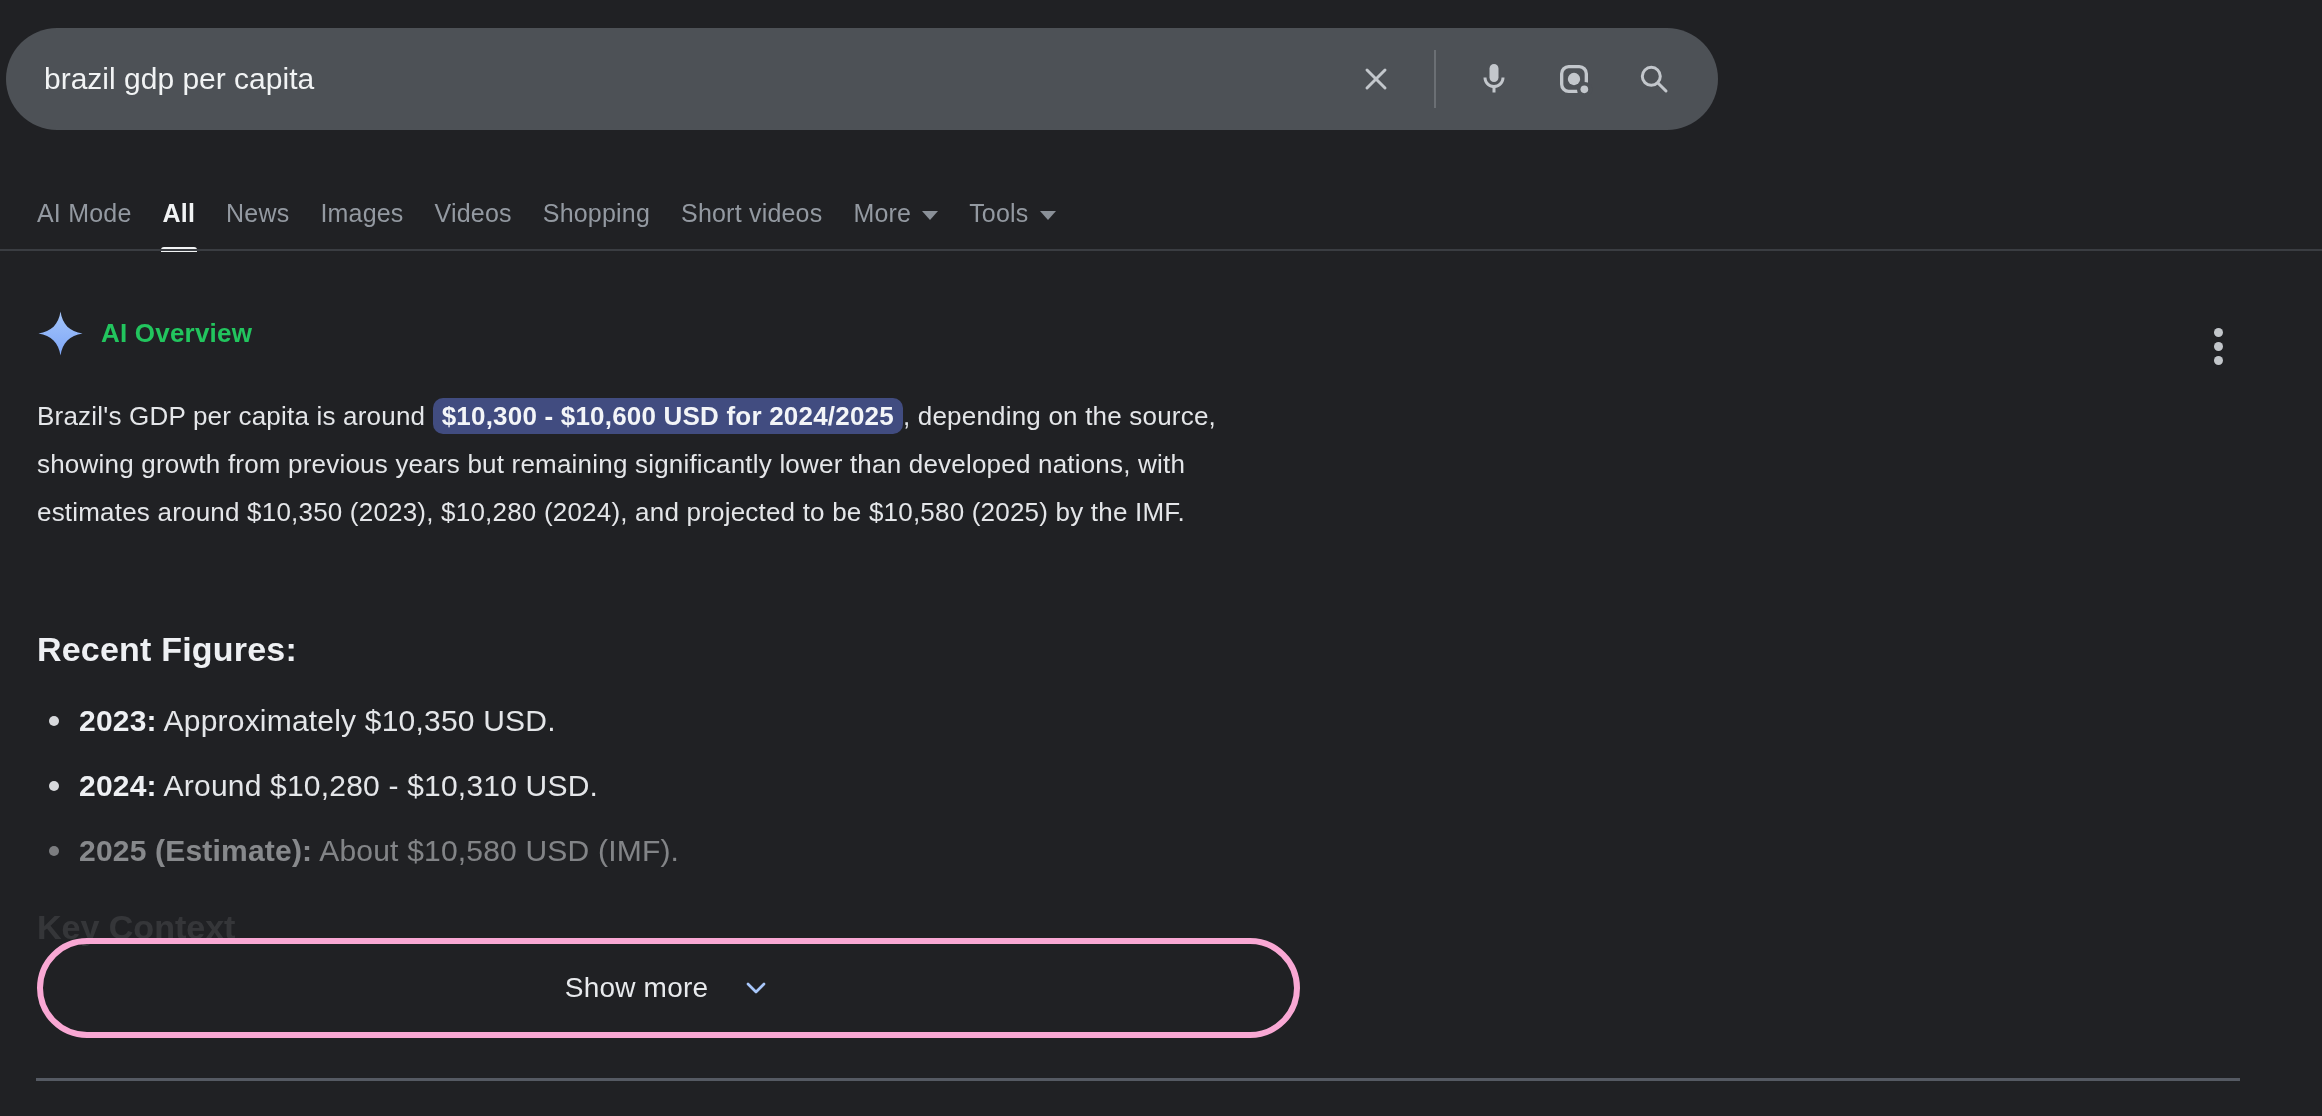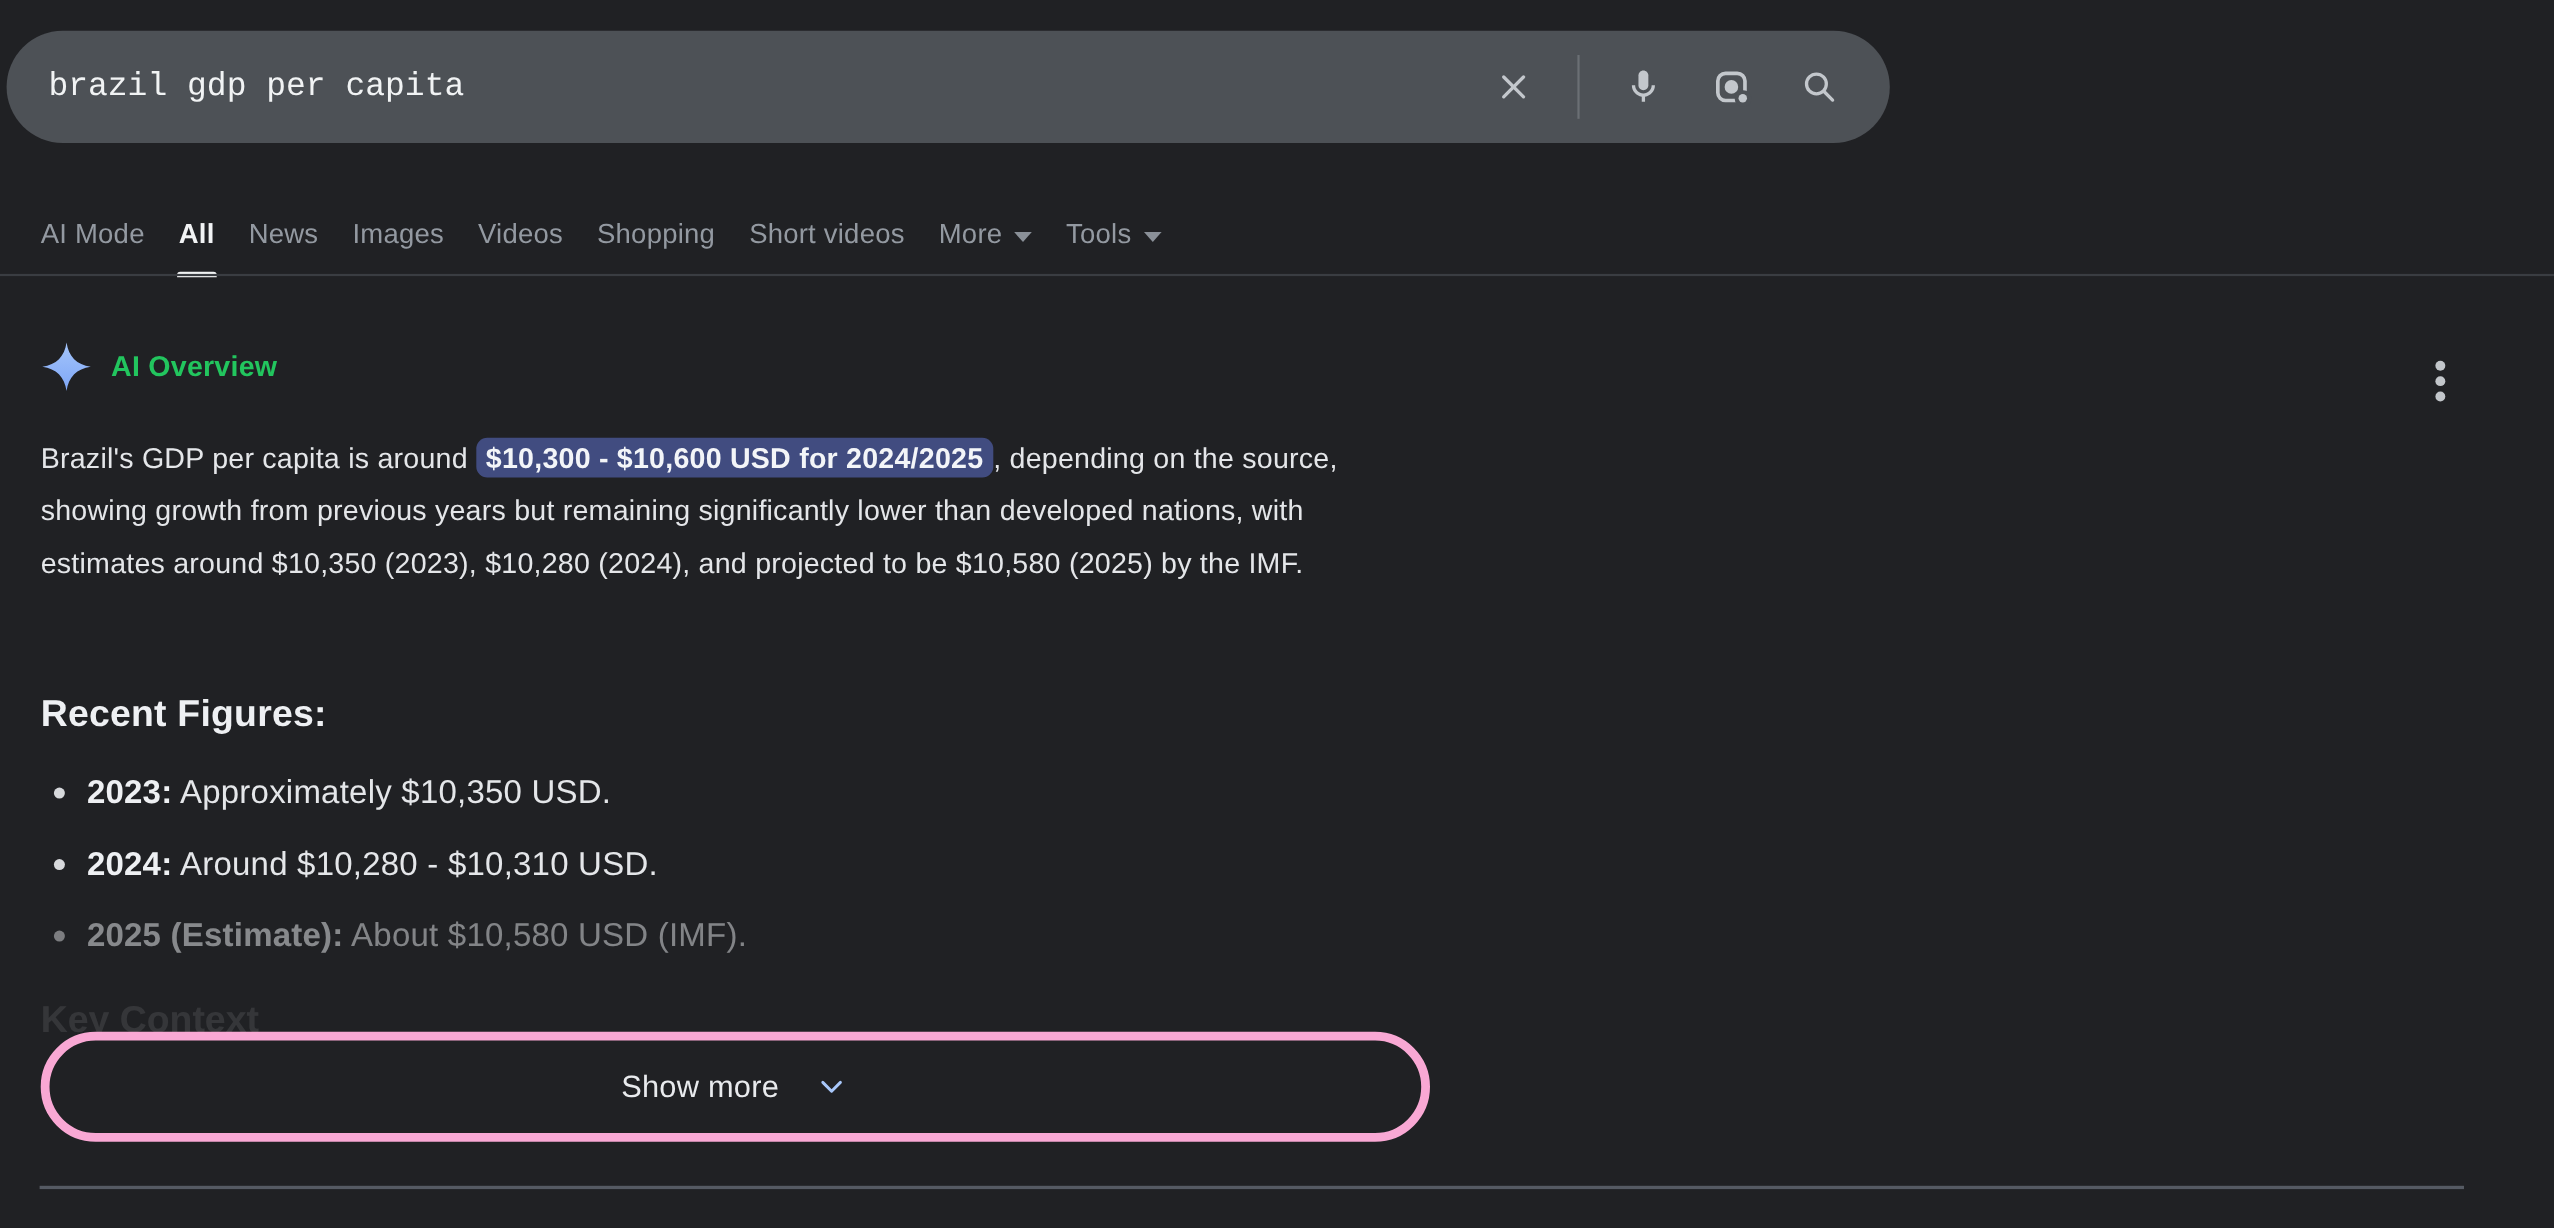--- a/index.html
+++ b/index.html
@@ -16,21 +16,21 @@
   .search-bar{
     position:absolute; left:6px; top:28px;
     width:1712px; height:102px;
     background:#4d5156; border-radius:51px;
     display:flex; align-items:center;
   }
   .search-input{
     flex:1; height:100%;
     background:transparent; border:none; outline:none;
     color:#f1f3f4; font-size:30px; padding-left:38px;
-    font-family:Liberation Mono, monospace;
+    font-family:Liberation Sans, sans-serif;
   }
   .search-actions{
     display:flex; align-items:center; gap:40px; padding-right:44px;
   }
   .icon-btn{
     width:40px; height:40px; display:flex; align-items:center; justify-content:center;
     background:transparent; border:none; cursor:pointer; padding:0;
   }
   .v-divider{
     width:2px; height:58px; background:#6b6f74; margin:0 -2px;
@@ -103,21 +103,21 @@
   .bullet b{ font-weight:bold; color:#eef0f3; }
   .bullet.faded{ opacity:.5; }
 
   .faded-heading{
     position:absolute; left:37px; top:908px;
     font-size:34px; font-weight:bold; color:#eef0f3; opacity:.1;
   }
 
   .show-more{
     position:absolute; left:37px; top:938px; width:1263px; height:100px;
-    border:8px solid #f9a8d4; border-radius:52px; background:transparent;
+    border:6px solid #f9a8d4; border-radius:52px; background:transparent;
     display:flex; align-items:center; justify-content:center; gap:32px;
     color:#e8eaed; font-size:28px; font-family:inherit; cursor:pointer; letter-spacing:.2px;
   }
 
   .bottom-divider{
     position:absolute; left:36px; top:1078px; width:2204px; height:3px; background:#555a63;
   }
 </style>
 </head>
 <body>

